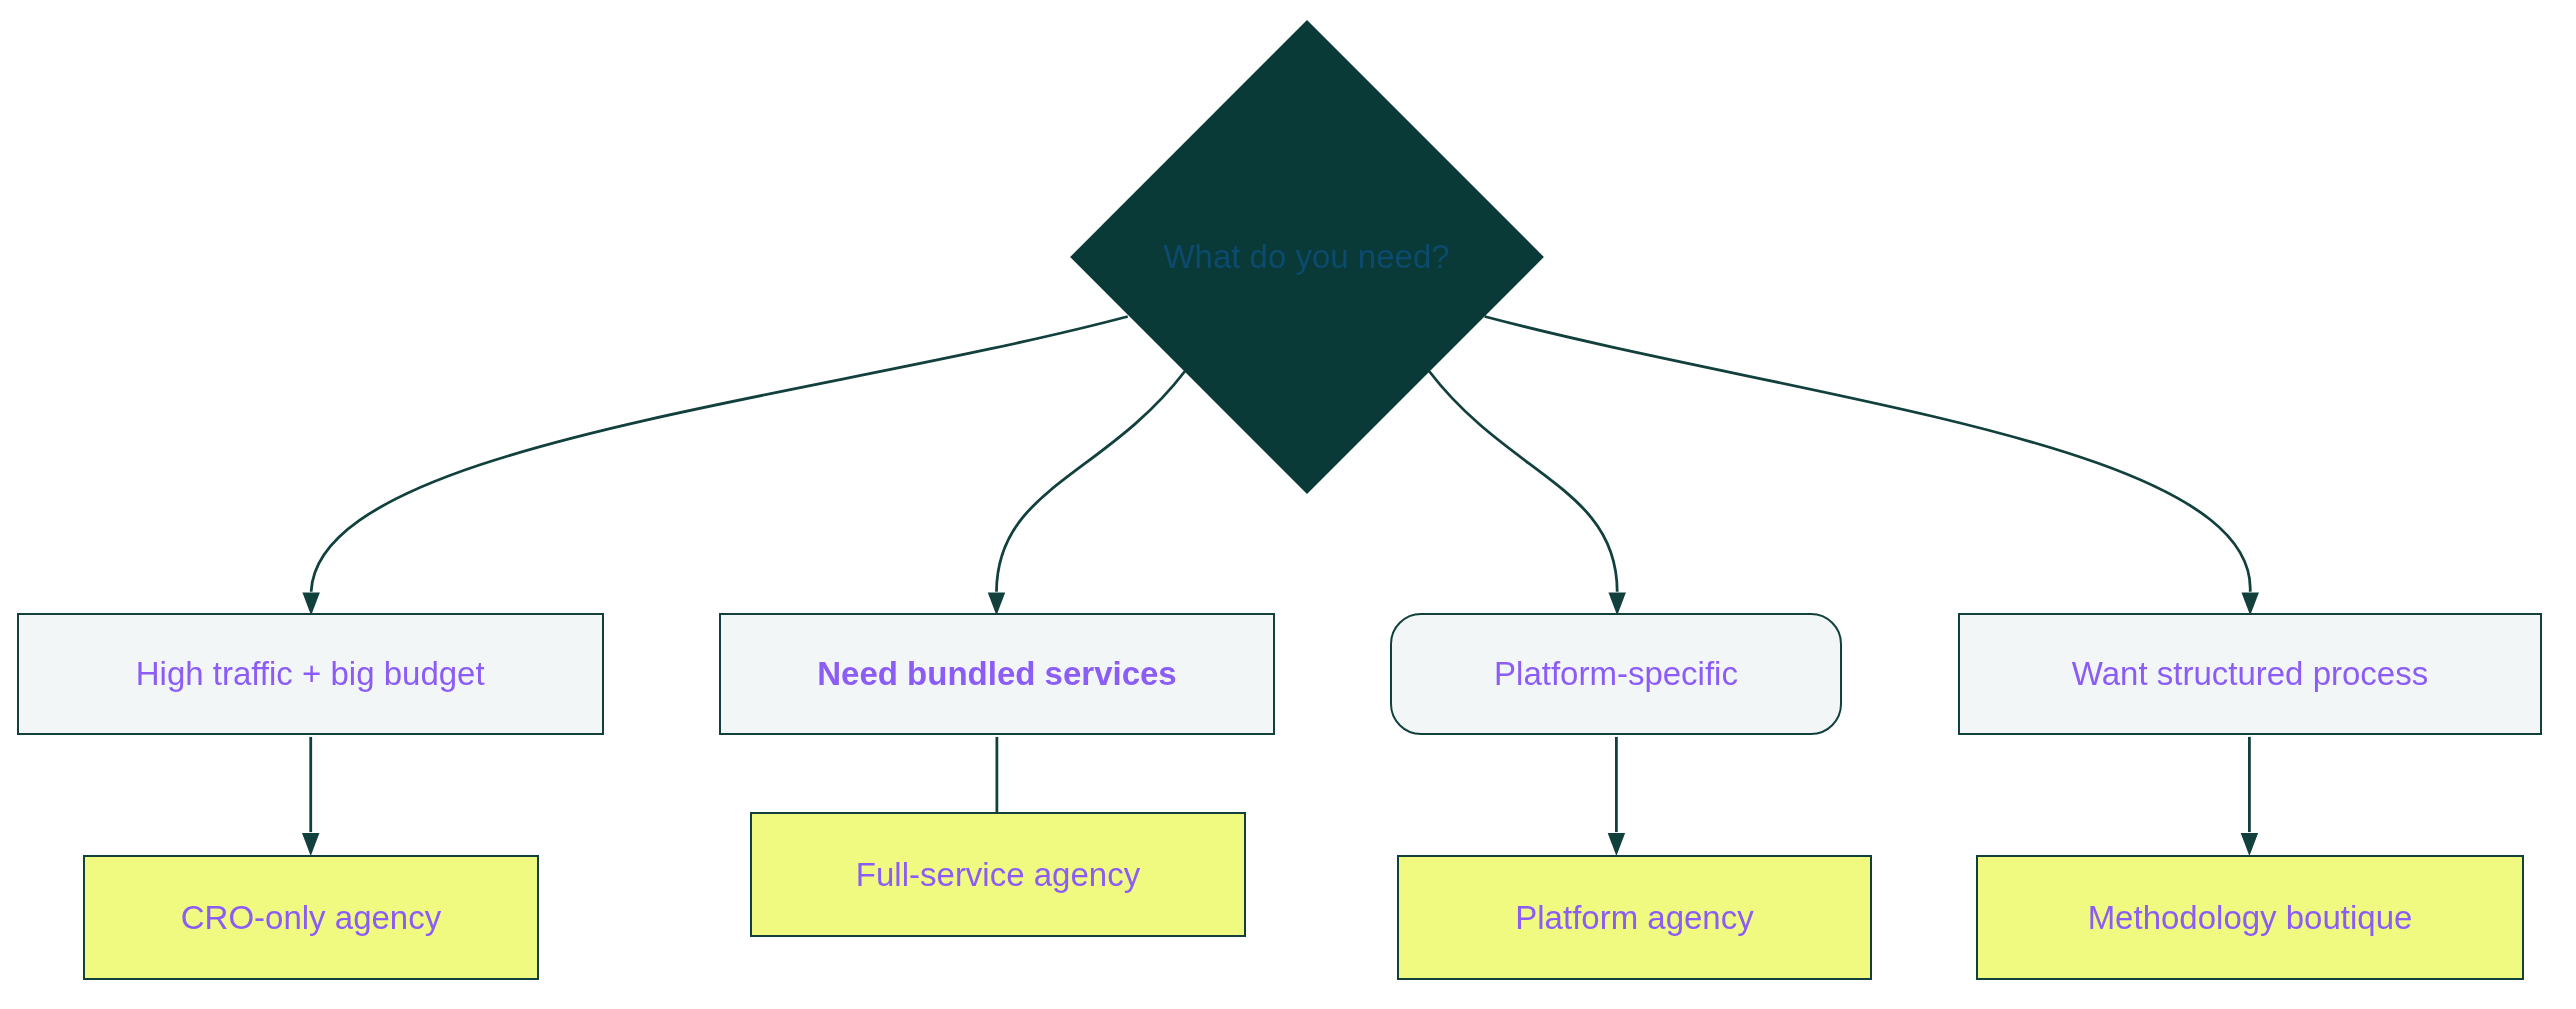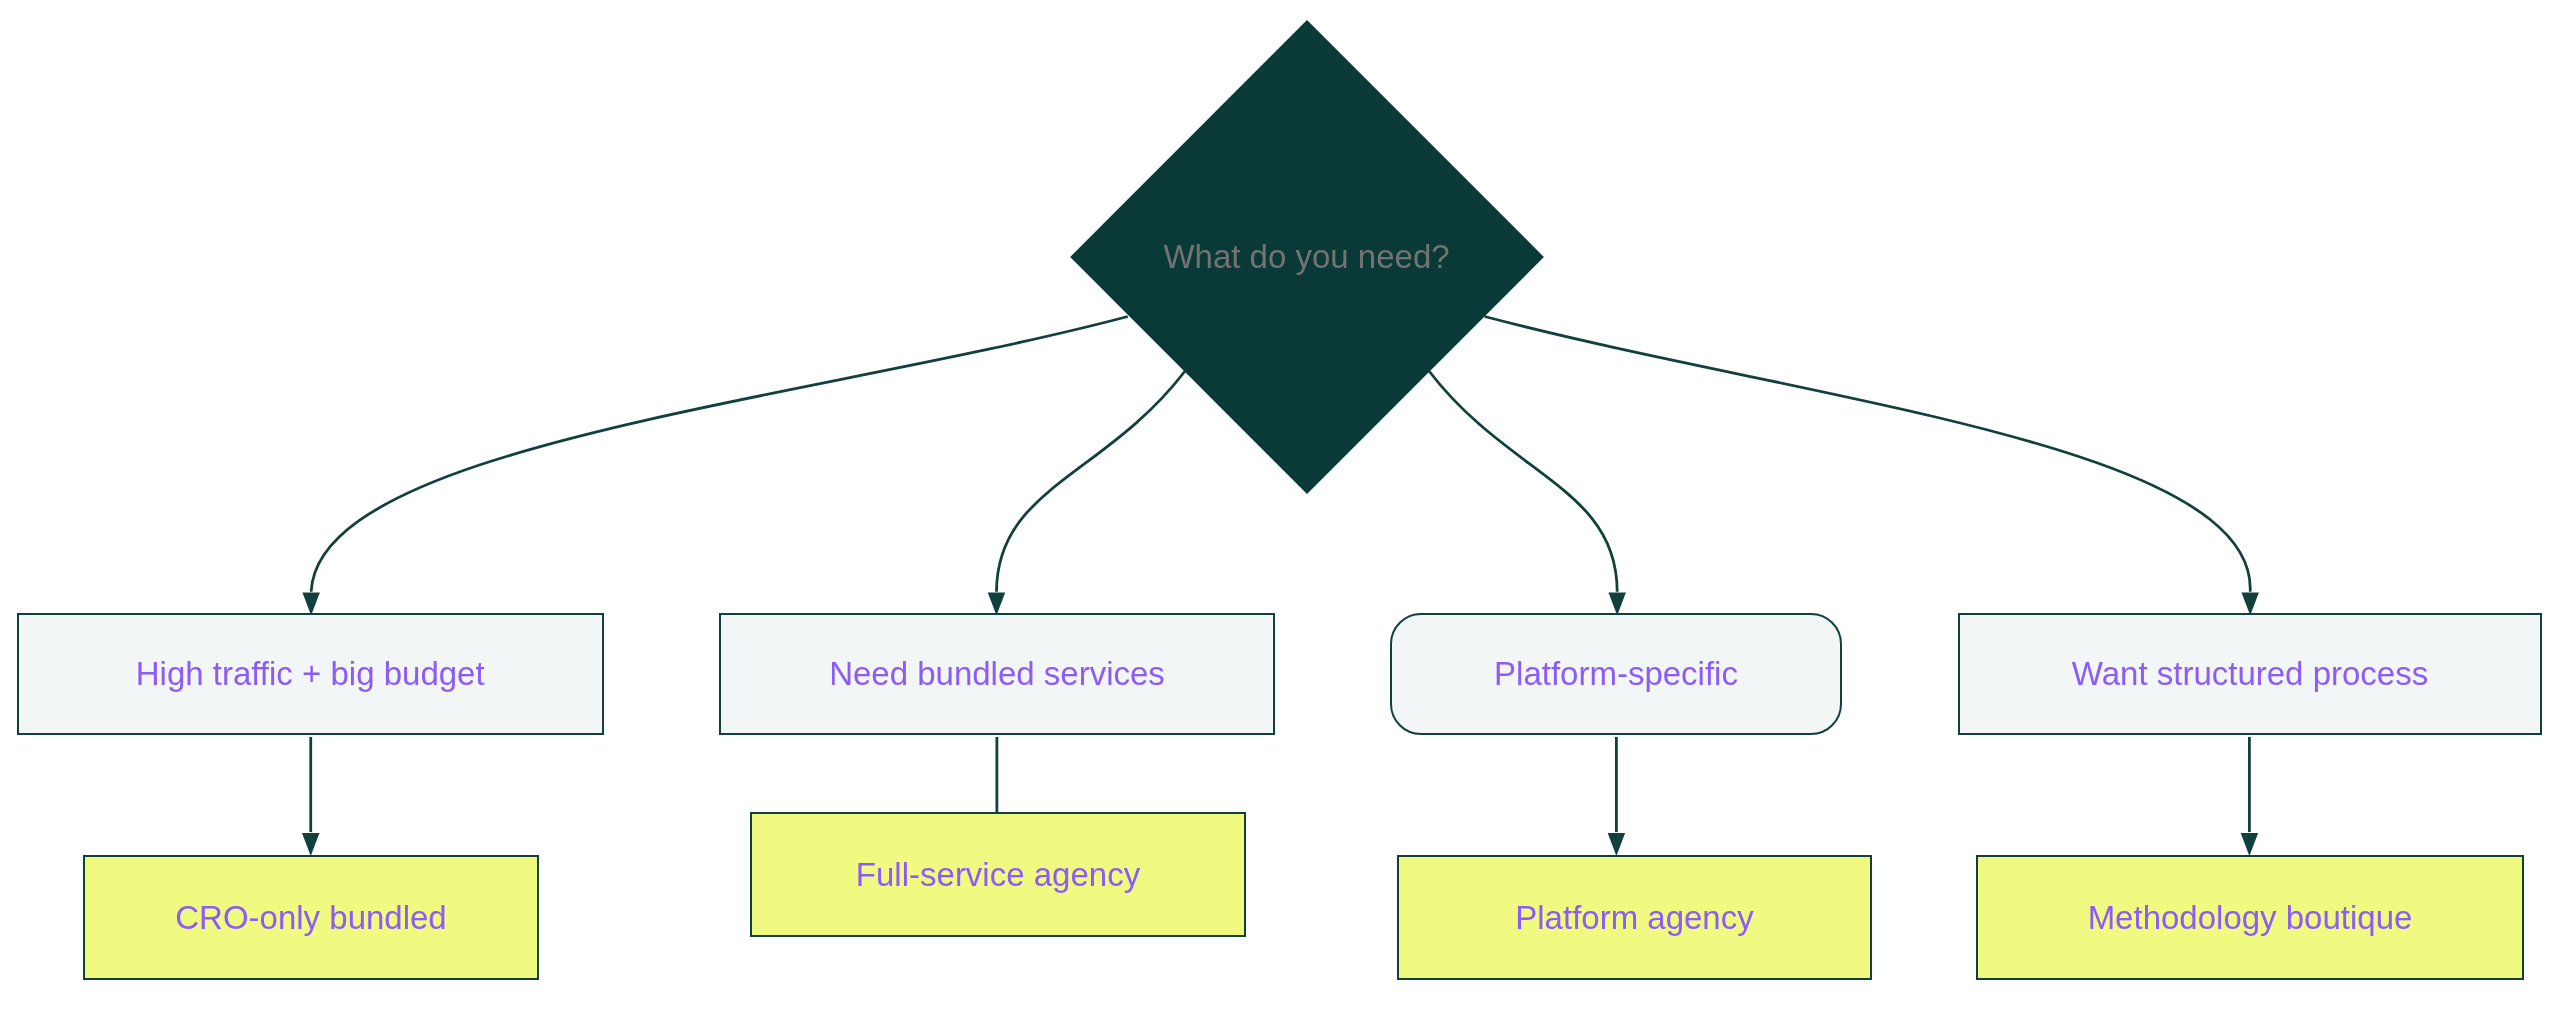--- a/index.html
+++ b/index.html
@@ -17,37 +17,37 @@
     position:absolute;left:1070px;top:20.6px;width:473px;height:473px;
     display:flex;align-items:center;justify-content:center;
   }
   .decision .shape{
     position:absolute;left:50%;top:50%;width:335px;height:335px;
     transform:translate(-50%,-50%) rotate(45deg);
     background:#093a37;
   }
   .decision .label{
     position:relative;z-index:2;
-    color:#737373;font-size:33px;line-height:1.2;
+    color:#0c4a6e;font-size:33px;line-height:1.2;
     text-align:center;white-space:nowrap;
   }
 
   .node{
     position:absolute;box-sizing:border-box;
     display:flex;align-items:center;justify-content:center;
     border:2.4px solid #11403d;
     color:#8b5cf6;font-size:33px;line-height:1.25;
     text-align:center;white-space:nowrap;
   }
   .criterion{background:#f3f6f7;}
   .result{background:#f0fa81;}
 
   
   .c1{left:16.7px;  top:613px;width:587px;height:122px;}
-  .c2{left:719px; top:613px;width:556px;height:122px;}
+  .c2{left:719px; top:613px;width:556px;height:122px;font-weight:bold;}
   .c3{left:1390px;top:613px;width:452px;height:122px;border-radius:31px;}
   .c4{left:1958px;top:613px;width:584px;height:122px;}
 
   
   .r1{left:83px; top:855px;width:456px;height:125px;}
   .r2{left:750px; top:812px;width:496px;height:125px;}
   .r3{left:1397px;top:855px;width:475px;height:125px;}
   .r4{left:1976px;top:855px;width:548px;height:125px;}
 </style>
 </head>
@@ -92,21 +92,21 @@
   <span>Need bundled services</span>
 </div>
 <div class="node criterion c3">
   <span>Platform-specific</span>
 </div>
 <div class="node criterion c4">
   <span>Want structured process</span>
 </div>
 
 <div class="node result r1">
-  <span>CRO-only bundled</span>
+  <span>CRO-only agency</span>
 </div>
 <div class="node result r2">
   <span>Full-service agency</span>
 </div>
 <div class="node result r3">
   <span>Platform agency</span>
 </div>
 <div class="node result r4">
   <span>Methodology boutique</span>
 </div>

